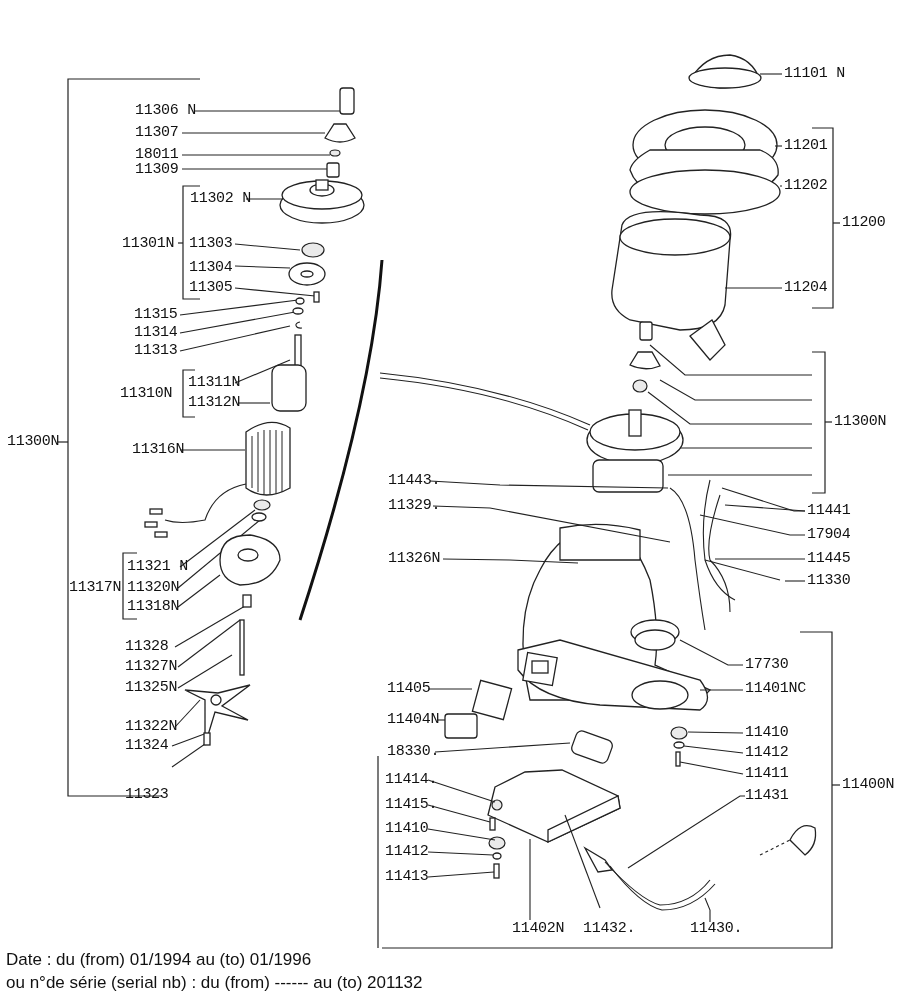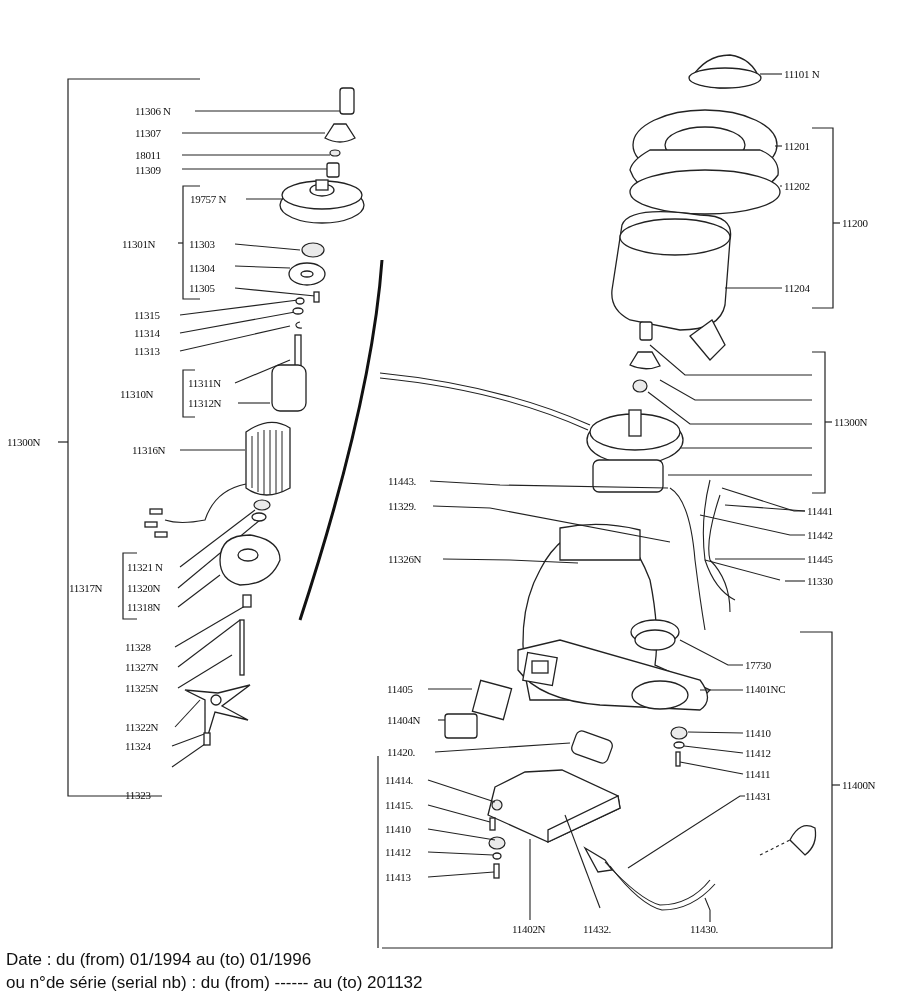--- a/index.html
+++ b/index.html
@@ -1,18 +1,18 @@
 <!DOCTYPE html>
 <html><head>
 <meta charset="utf-8">
 <style>
   html, body { margin: 0; padding: 0; background: #ffffff; }
   body { width: 914px; height: 1000px; position: relative; overflow: hidden; font-family: "Liberation Sans", sans-serif; }
   #canvas { position: absolute; left: 0; top: 0; width: 914px; height: 1000px; }
-  .lbl { position: absolute; font-family: Liberation Serif, serif; font-size: 11px; color: #111; white-space: nowrap; line-height: 14px; letter-spacing: -0.3px; }
+  .lbl { position: absolute; font-family: Liberation Mono, monospace; font-size: 15px; color: #111; white-space: nowrap; line-height: 14px; letter-spacing: -0.3px; }
   .footer { position: absolute; left: 6px; font-family: "Liberation Sans", sans-serif; font-size: 17px; color: #111; white-space: nowrap; }
   svg .ln { stroke: #222; stroke-width: 1.1; fill: none; }
   svg .br { stroke: #222; stroke-width: 1.2; fill: none; }
   svg .part { stroke: #222; stroke-width: 1.3; fill: #fff; }
   svg .partg { stroke: #222; stroke-width: 1.2; fill: #eaeaea; }
   svg .dark { stroke: #111; stroke-width: 3; fill: none; }
 </style>
 </head>
 <body>
 
@@ -200,21 +200,21 @@
     <line class="ln" x1="530" y1="839" x2="530" y2="920"></line>
     <line class="ln" x1="565" y1="815" x2="600" y2="908"></line>
     <polyline class="ln" points="705,898 710,910 710,922"></polyline>
   </g>
 </svg>
 
 <div class="lbl" style="left:135px;top:104px">11306 N</div>
 <div class="lbl" style="left:135px;top:126px">11307</div>
 <div class="lbl" style="left:135px;top:148px">18011</div>
 <div class="lbl" style="left:135px;top:163px">11309</div>
-<div class="lbl" style="left:190px;top:192px">19757 N</div>
+<div class="lbl" style="left:190px;top:192px">11302 N</div>
 <div class="lbl" style="left:122px;top:237px">11301N</div>
 <div class="lbl" style="left:189px;top:237px">11303</div>
 <div class="lbl" style="left:189px;top:261px">11304</div>
 <div class="lbl" style="left:189px;top:281px">11305</div>
 <div class="lbl" style="left:134px;top:308px">11315</div>
 <div class="lbl" style="left:134px;top:326px">11314</div>
 <div class="lbl" style="left:134px;top:344px">11313</div>
 <div class="lbl" style="left:188px;top:376px">11311N</div>
 <div class="lbl" style="left:120px;top:387px">11310N</div>
 <div class="lbl" style="left:188px;top:396px">11312N</div>
@@ -234,31 +234,31 @@
 <div class="lbl" style="left:784px;top:67px">11101 N</div>
 <div class="lbl" style="left:784px;top:139px">11201</div>
 <div class="lbl" style="left:784px;top:179px">11202</div>
 <div class="lbl" style="left:842px;top:216px">11200</div>
 <div class="lbl" style="left:784px;top:281px">11204</div>
 <div class="lbl" style="left:834px;top:415px">11300N</div>
 <div class="lbl" style="left:388px;top:474px">11443.</div>
 <div class="lbl" style="left:388px;top:499px">11329.</div>
 <div class="lbl" style="left:388px;top:552px">11326N</div>
 <div class="lbl" style="left:807px;top:504px">11441</div>
-<div class="lbl" style="left:807px;top:528px">11442</div>
+<div class="lbl" style="left:807px;top:528px">17904</div>
 <div class="lbl" style="left:807px;top:552px">11445</div>
 <div class="lbl" style="left:807px;top:574px">11330</div>
 <div class="lbl" style="left:745px;top:658px">17730</div>
 <div class="lbl" style="left:745px;top:682px">11401NC</div>
 <div class="lbl" style="left:387px;top:682px">11405</div>
 <div class="lbl" style="left:387px;top:713px">11404N</div>
 <div class="lbl" style="left:745px;top:726px">11410</div>
 <div class="lbl" style="left:745px;top:746px">11412</div>
 <div class="lbl" style="left:745px;top:767px">11411</div>
-<div class="lbl" style="left:387px;top:745px">11420.</div>
+<div class="lbl" style="left:387px;top:745px">18330.</div>
 <div class="lbl" style="left:385px;top:773px">11414.</div>
 <div class="lbl" style="left:385px;top:798px">11415.</div>
 <div class="lbl" style="left:745px;top:789px">11431</div>
 <div class="lbl" style="left:842px;top:778px">11400N</div>
 <div class="lbl" style="left:385px;top:822px">11410</div>
 <div class="lbl" style="left:385px;top:845px">11412</div>
 <div class="lbl" style="left:385px;top:870px">11413</div>
 <div class="lbl" style="left:512px;top:922px">11402N</div>
 <div class="lbl" style="left:583px;top:922px">11432.</div>
 <div class="lbl" style="left:690px;top:922px">11430.</div>

